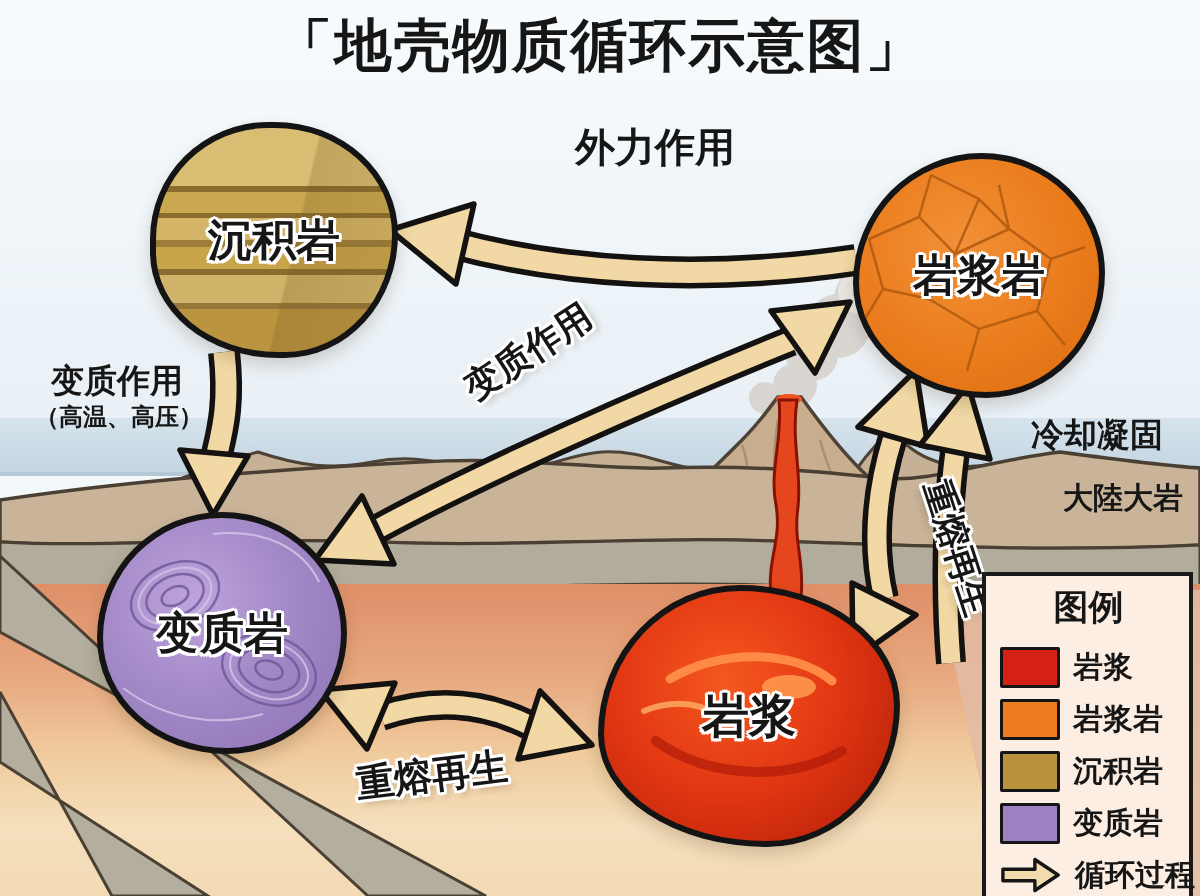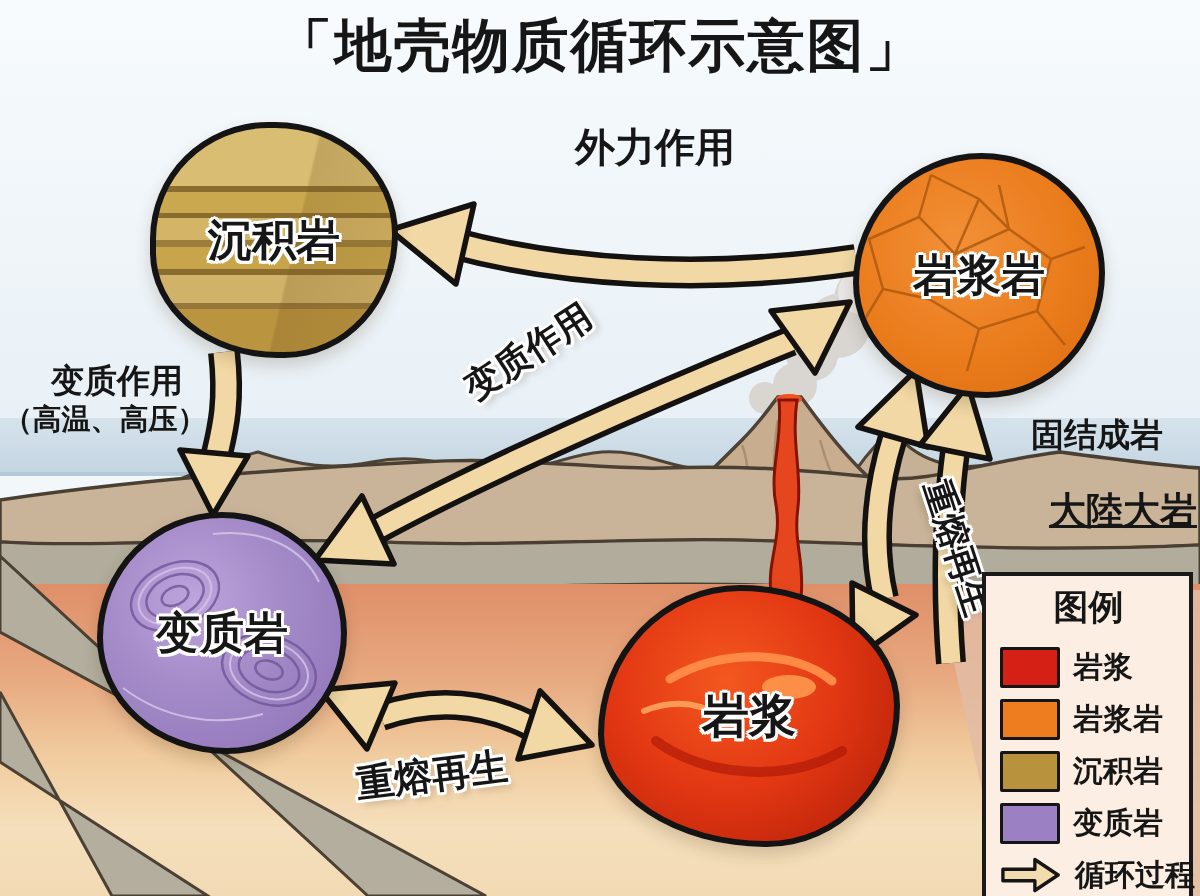--- a/index.html
+++ b/index.html
@@ -15,24 +15,24 @@
   .outlined{
     text-shadow:
       3px 0 0 #fff,-3px 0 0 #fff,0 3px 0 #fff,0 -3px 0 #fff,
       2.5px 2.5px 0 #fff,-2.5px 2.5px 0 #fff,2.5px -2.5px 0 #fff,-2.5px -2.5px 0 #fff,
       4px 5px 7px rgba(40,25,5,.25);
   }
   #title{top:16px;left:600px;font-size:57px;letter-spacing:2px;}
   #ext-main{top:126px;left:655px;font-size:40px;}
   #ext-detail{top:170px;left:650px;font-size:26px;letter-spacing:1px;}
   #met-main{top:364px;left:117px;font-size:33px;}
-  #met-detail{top:404px;left:105px;font-size:29px;}
+  #met-detail{top:404px;left:119px;font-size:24px;}
   #met-diag{top:352px;left:528px;font-size:36px;transform:translate(-50%,-50%) rotate(-33deg);}
   #cooling{top:418px;left:1097px;font-size:33px;}
-  #continental{top:492px;left:1123px;font-size:37px;text-decoration:underline;}
+  #continental{top:482px;left:1123px;font-size:30px;}
   #remelt-right{top:548px;left:957px;font-size:35px;transform:translate(-50%,-50%) rotate(72deg);}
   #remelt-bottom{top:776px;left:432px;font-size:38px;transform:translate(-50%,-50%) rotate(-7deg);}
   
   .node{position:absolute;border:6px solid #141414;display:flex;align-items:center;justify-content:center;
         box-shadow:0 8px 16px rgba(60,40,10,.18);}
   .node .tex{position:absolute;inset:0;width:100%;height:100%;}
   .node-label{position:relative;z-index:2;font-weight:900;font-size:44px;color:#161616;
       text-shadow:3px 0 0 #fff,-3px 0 0 #fff,0 3px 0 #fff,0 -3px 0 #fff,
       2.5px 2.5px 0 #fff,-2.5px 2.5px 0 #fff,2.5px -2.5px 0 #fff,-2.5px -2.5px 0 #fff;}
   #node-sed{left:150px;top:122px;width:236px;height:224px;overflow:hidden;
@@ -233,21 +233,21 @@
       <path d="M40,120 C70,108 96,112 118,126" fill="none" stroke="#ffb066" stroke-width="6" stroke-linecap="round" opacity="0.8"></path>
     </svg>
     <span class="node-label">岩浆</span>
   </div>
 
   <div class="lbl ctr" id="title">「地壳物质循环示意图」</div>
   <div class="lbl ctr" id="ext-main">外力作用</div>
   <div class="lbl ctr" id="met-main">变质作用</div>
   <div class="lbl ctr" id="met-detail">（高温、高压）</div>
   <div class="lbl outlined" id="met-diag">变质作用</div>
-  <div class="lbl ctr" id="cooling">固结成岩</div>
+  <div class="lbl ctr" id="cooling">冷却凝固</div>
   <div class="lbl ctr" id="continental">大陸大岩</div>
   <div class="lbl outlined" id="remelt-right">重熔再生</div>
   <div class="lbl outlined" id="remelt-bottom">重熔再生</div>
 
   <div id="legend">
     <div id="legend-title">图例</div>
     <div class="legend-row">
       <div class="swatch" style="background-color: rgb(212, 32, 21);"></div>
       <div class="legend-label">岩浆</div>
     </div>

